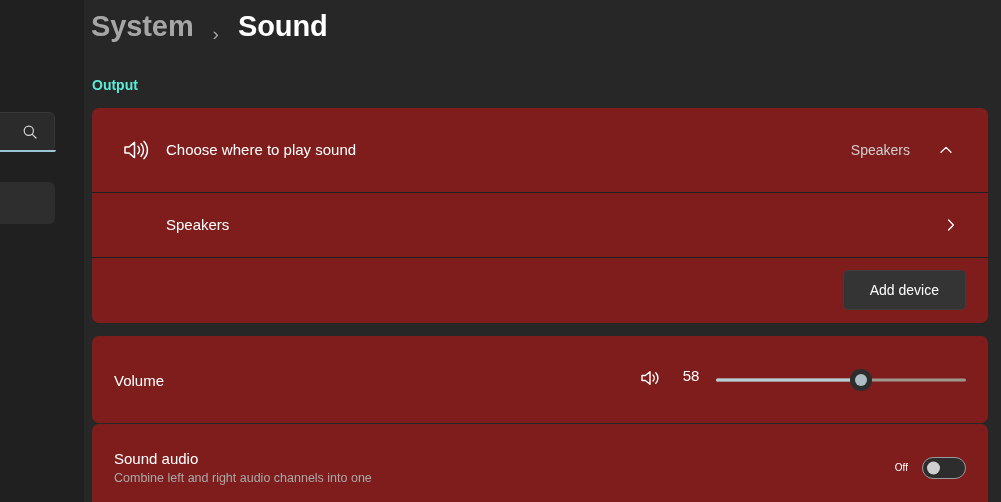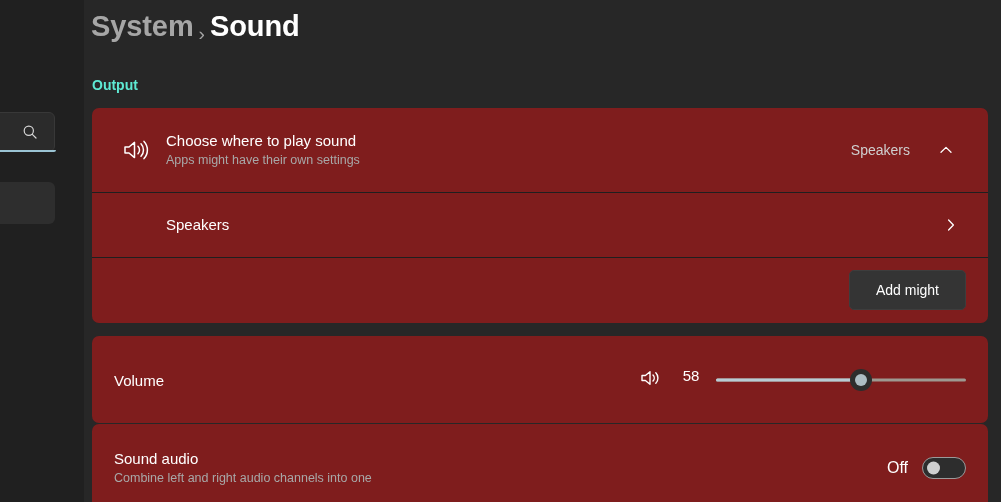--- a/index.html
+++ b/index.html
@@ -36,21 +36,21 @@
   .nav-item {
     position: absolute; left: -48px; top: 182px;
     width: 103px; height: 42px;
     background: #2e2e2e;
     border-radius: 6px;
   }
 
   
   .breadcrumb {
     position: absolute; left: 91px; top: 10px;
-    display: flex; align-items: flex-end; gap: 5px;
+    display: flex; align-items: flex-end; gap: 19px;
     font-size: 29px;
   }
   .bc-parent { color: #a6a6a6; font-weight: 600; letter-spacing: -0.1px; }
   .bc-sep { color: #a6a6a6; font-size: 19px; font-weight: 400; position: relative; top: 2px; }
   .bc-current { color: #ffffff; font-weight: 600; letter-spacing: -0.1px; }
 
   .section-title {
     position: absolute; left: 92px; top: 77px;
     font-size: 14px; font-weight: 700; color: #5eead4;
   }
@@ -156,21 +156,21 @@
     content: ""; width: 12px; height: 12px; border-radius: 50%;
     background: #adbdc4;
   }
 
   
   .mono-text { position: absolute; left: 22px; top: 50%; transform: translateY(-50%); }
   .mono-right {
     position: absolute; right: 22px; top: 50%; transform: translateY(-50%);
     display: flex; align-items: center; gap: 14px;
   }
-  .toggle-label { font-size: 16px; color: #ffffff; }
+  .toggle-label { font-size: 10px; color: #ffffff; }
   .toggle {
     position: relative; width: 44px; height: 22px;
     border-radius: 11px;
     background: #2d2d2d;
     border: 1px solid #9a9a9a;
     cursor: pointer;
   }
   .toggle-knob {
     position: absolute; left: 4px; top: 50%; transform: translateY(-50%);
     width: 13px; height: 13px; border-radius: 50%;
@@ -209,21 +209,20 @@
       <div class="row-icon">
         <svg width="28" height="24" viewBox="0 0 28 24" fill="none">
           <path d="M3 9h4l5.5-4.6v15.2L7 15H3z" stroke="#ffffff" stroke-width="1.5" stroke-linejoin="round"></path>
           <path d="M16 8.3a5.3 5.3 0 0 1 0 7.4" stroke="#ffffff" stroke-width="1.5" stroke-linecap="round"></path>
           <path d="M19 5.8a9 9 0 0 1 0 12.4" stroke="#ffffff" stroke-width="1.5" stroke-linecap="round"></path>
           <path d="M22 3.4a12.6 12.6 0 0 1 0 17.2" stroke="#ffffff" stroke-width="1.5" stroke-linecap="round"></path>
         </svg>
       </div>
       <div class="row-text">
         <div class="row-title">Choose where to play sound</div>
-        <div class="row-sub">Apps might have their own settings</div>
       </div>
       <div class="row-right">
         <span class="value-label">Speakers</span>
         <span class="chev-btn">
           <svg width="16" height="16" viewBox="0 0 16 16" fill="none">
             <path d="M3 10.2 8 5.4l5 4.8" stroke="#ffffff" stroke-width="1.3" stroke-linecap="round" stroke-linejoin="round"></path>
           </svg>
         </span>
       </div>
     </div>
@@ -234,21 +233,21 @@
       </div>
       <span class="chev-right-wrap">
         <svg width="16" height="16" viewBox="0 0 16 16" fill="none">
           <path d="M5.6 3 10.4 8l-4.8 5" stroke="#ffffff" stroke-width="1.3" stroke-linecap="round" stroke-linejoin="round"></path>
         </svg>
       </span>
     </div>
 
     <div class="row row-pair divider-top">
       <span class="pair-btn-wrap">
-        <button class="btn">Add might</button>
+        <button class="btn">Add device</button>
       </span>
     </div>
 
   </div>
 
   <div class="card volume">
     <div class="vol-label">Volume</div>
     <div class="vol-controls">
       <span class="vol-icon">
         <svg width="22" height="20" viewBox="0 0 22 20" fill="none">

